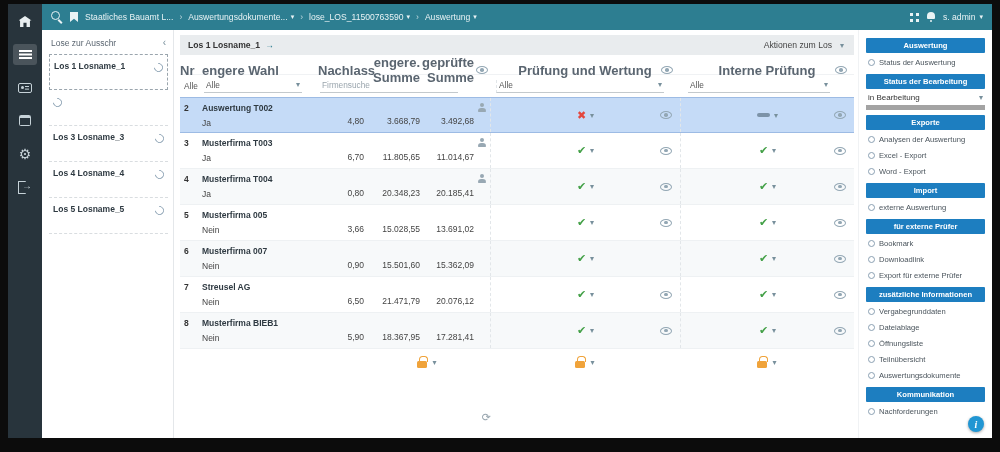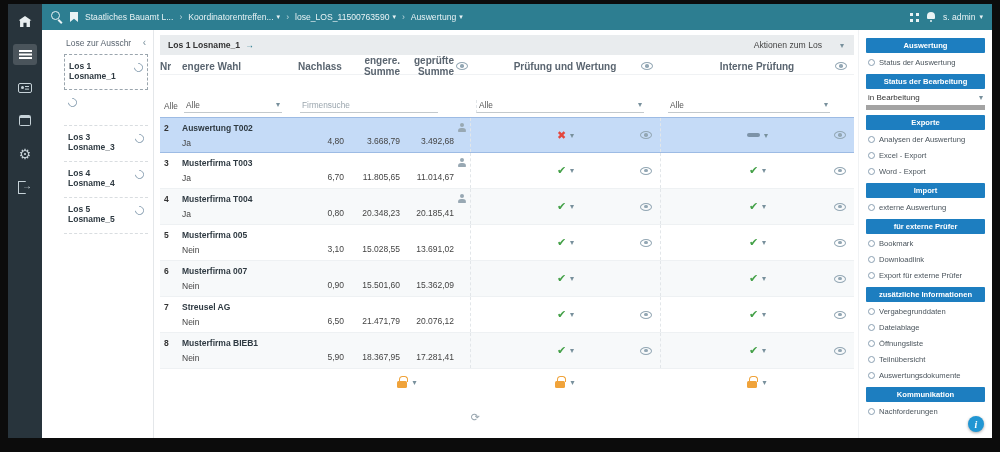--- a/index.html
+++ b/index.html
@@ -42,41 +42,41 @@
 .ic-grid::before{content:"";position:absolute;left:0;top:0;width:3px;height:3px;background:#e9f3f5;box-shadow:6px 0 0 #e9f3f5,0 6px 0 #e9f3f5,6px 6px 0 #e9f3f5;}
 .ic-bell{width:10px;height:11px;position:relative;cursor:pointer;flex:none;}
 .ic-bell::before{content:"";position:absolute;left:1px;top:0;width:8px;height:7px;background:#e9f3f5;border-radius:4px 4px 1px 1px;}
 .ic-bell::after{content:"";position:absolute;left:4px;top:8px;width:2px;height:2px;border-radius:50%;background:#e9f3f5;}
 .user{display:flex;align-items:center;gap:4px;cursor:pointer;white-space:nowrap;}
 
 
 .content{flex:1;display:flex;min-height:0;background:#fff;}
 
 
-.lots{width:112px;flex:none;border-right:1px solid #e4e7ea;padding:5px 5px 0 22px;}
+.lots{width:132px;flex:none;border-right:1px solid #e4e7ea;padding:5px 5px 0 7px;}
 .lots-header{display:flex;justify-content:space-between;align-items:center;font-size:8.5px;color:#5a6570;padding:2px 2px 6px 2px;}
 .chev{color:#78909c;font-size:10px;cursor:pointer;}
 .lot{height:36px;border-bottom:1px dashed #d9dde0;padding:6px 4px 0 4px;font-size:8.5px;font-weight:bold;color:#2f3a42;cursor:pointer;display:flex;justify-content:space-between;}
 .lot.selected{border:1px dashed #9aa5ad;}
 .sync{width:9px;height:9px;border:1.3px solid #8aa0b2;border-left-color:transparent;border-radius:50%;transform:rotate(40deg);flex:none;margin-top:2px;}
 
 
 .main{flex:1;min-width:0;display:flex;flex-direction:column;padding:5px 4px 0 6px;position:relative;}
 .actionsbar{height:20px;background:#e9ecee;display:flex;align-items:center;justify-content:space-between;padding:0 10px 0 8px;font-size:8.6px;flex:none;}
 .mtitle{font-weight:bold;color:#333;display:flex;gap:5px;align-items:center;}
 .arr{color:#2d7e91;font-weight:bold;}
-.actions{display:flex;align-items:flex-end;gap:18px;color:#444;cursor:pointer;}
+.actions{display:flex;align-items:flex-end;gap:8px;color:#444;cursor:pointer;}
 .caret{color:#78909c;font-size:8px;font-family:"DejaVu Sans",sans-serif;cursor:pointer;}
 .tgrid{display:grid;grid-template-columns:22px 116px 46px 56px 54px 16px 190px 1fr;}
-.thead{height:20px;align-items:center;font-size:10px;font-weight:bold;color:#5a6570;border-bottom:1px solid #f0f2f4;}
+.thead{height:20px;align-items:center;font-size:13px;font-weight:bold;color:#5a6570;border-bottom:1px solid #f0f2f4;}
 .num-h{text-align:right;}
 .th-c{text-align:center;position:relative;}
 .th-c .eye{position:absolute;right:7px;top:50%;margin-top:-4px;}
 .eyecell{display:flex;justify-content:center;}
-.tfilter{height:22px;align-items:center;font-size:8.3px;color:#555;margin-top:20px;}
+.tfilter{height:22px;align-items:center;font-size:8.3px;color:#555;}
 .ufield{display:flex;align-items:center;justify-content:space-between;border-bottom:1px solid #c3c9cd;margin:0 16px 0 2px;padding:0 2px 2px 2px;cursor:pointer;}
 .span34{grid-column:3/6;}
 .trow{height:36px;border-bottom:1px solid #eef1f3;font-size:8.5px;}
 .trow.alt{background:#f7f9fa;}
 .trow.selected{background:#c5dbf7;border-top:1px solid #9dbbe4;border-bottom:1px solid #9dbbe4;}
 .cell-nr{padding:5px 0 0 4px;font-weight:bold;color:#333;}
 .cell-firm{padding-top:5px;min-width:0;}
 .firm{font-weight:bold;color:#2f3a42;white-space:nowrap;overflow:hidden;}
 .wahl{color:#444;margin-top:5px;}
 .numcell{align-self:end;text-align:right;padding-bottom:6px;color:#444;white-space:nowrap;}
@@ -138,21 +138,21 @@
 
     <div class="topbar">
       <span class="ic-search"></span>
       <span class="ic-flag"></span>
       <div class="crumbs">
         <span class="crumb">
               <span>Staatliches Bauamt L...</span>
             </span>
         <span class="sep">›</span>
         <span class="crumb">
-              <span>Koordinatorentreffen...</span>
+              <span>Auswertungsdokumente...</span>
               <span class="tcaret">▾</span>
             </span>
         <span class="sep">›</span>
         <span class="crumb">
               <span>lose_LOS_11500763590</span>
               <span class="tcaret">▾</span>
             </span>
         <span class="sep">›</span>
         <span class="crumb">
               <span>Auswertung</span>
@@ -312,21 +312,21 @@
                 <span class="eye"></span>
               </div>
         </div>
 
         <div class="tgrid trow">
           <div class="cell-nr">5</div>
           <div class="cell-firm">
                 <div class="firm">Musterfirma 005</div>
                 <div class="wahl">Nein</div>
               </div>
-          <div class="numcell">3,10</div>
+          <div class="numcell">3,66</div>
           <div class="numcell">15.028,55</div>
           <div class="numcell">13.691,02</div>
           <div class="pcell"></div>
           <div class="scell">
                 <span class="ok">✔</span>
                 <span class="caret">▾</span>
                 <span class="eye"></span>
               </div>
           <div class="scell">
                 <span class="ok">✔</span>

